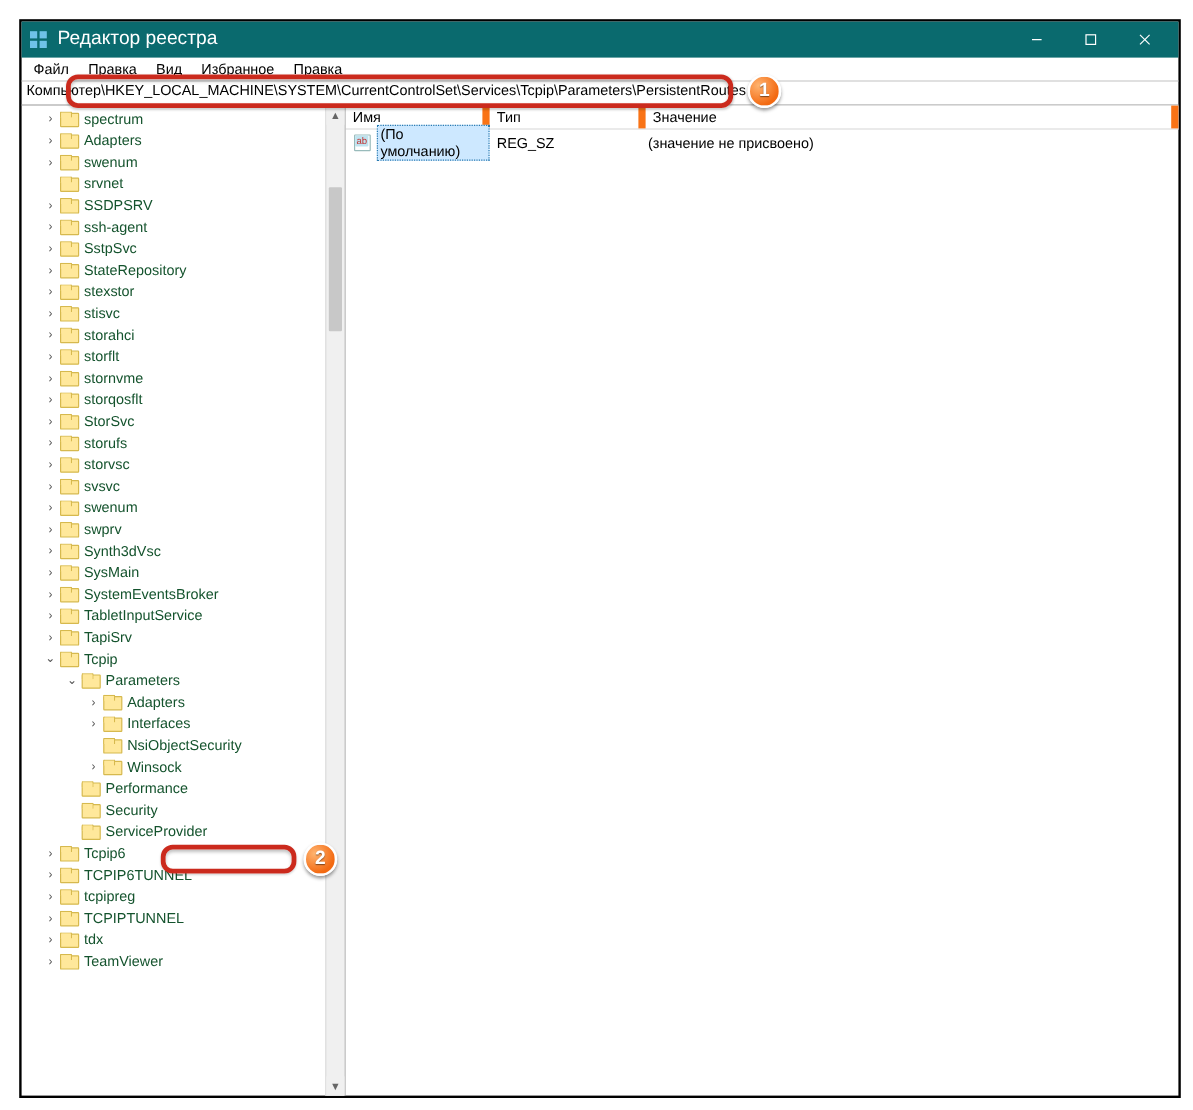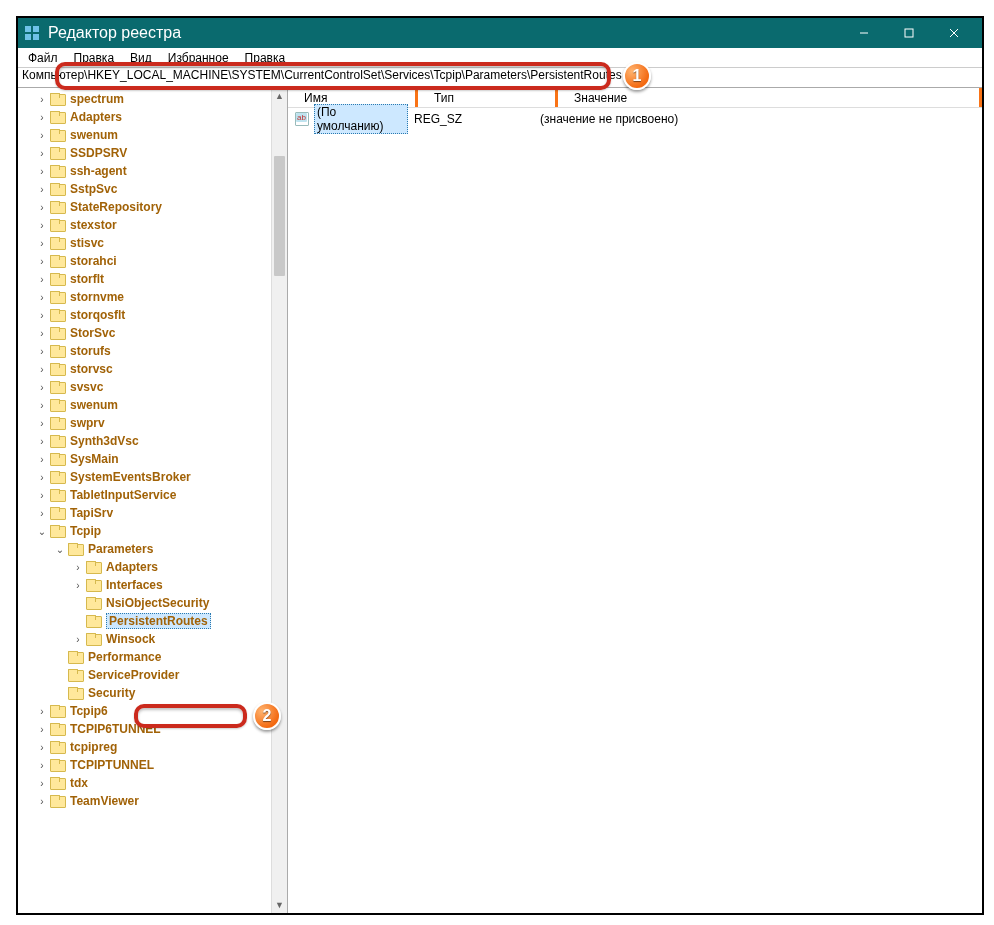--- a/index.html
+++ b/index.html
@@ -26,28 +26,28 @@
   .scrollbar .arrow { position: absolute; left: 0; right: 0; height: 16px; background: #f0f0f0; display:flex;align-items:center;justify-content:center; color:#666; font-size:9px;}
   .scrollbar .arrow.up { top: 0; }
   .scrollbar .arrow.down { bottom: 0; }
   .scrollbar .thumb { position: absolute; left: 2px; right: 2px; background: #c8c8c8; border-radius: 1px; }
   
   .trow { display: flex; align-items: center; height: 18px; font-size: 12px; white-space: nowrap; }
   .trow .exp { width: 12px; height: 12px; display: flex; align-items: center; justify-content: center; color: #555; font-size: 10px; margin-right: 2px; }
   .trow .fld { width: 16px; height: 13px; margin-right: 4px; position: relative; flex-shrink:0; }
   .trow .fld::before { content:""; position:absolute; bottom:0; left:0; right:0; height:10px; background:#ffe89b; border:1px solid #d6b94e; border-radius:1px; }
   .trow .fld::after { content:""; position:absolute; top:0; left:0; width:8px; height:4px; background:#ffe89b; border:1px solid #d6b94e; border-bottom:none; border-radius:1px 1px 0 0; }
-  .trow .lbl { color: #a16207; font-weight: bold; }
+  .trow .lbl { color: #14532d; }
   .trow[data-selected="true"] .lbl { background: #cde8ff; border: 1px dotted #2a7ab0; padding: 0 2px; }
   
   .ind { display:inline-block; }
   
   .list-pane { flex: 1; display: flex; flex-direction: column; }
   .list-header { height: 20px; display: flex; align-items: center; border-bottom: 1px solid #ddd; font-size: 12px; background: #fff; }
-  .list-header .col { padding: 0 6px; border-right: 3px solid #f97316; height: 100%; display:flex; align-items:center;margin-left:10px;}
+  .list-header .col { padding: 0 6px; border-right: 6px solid #f97316; height: 100%; display:flex; align-items:center;}
   .list-body { flex: 1; padding: 2px 0; }
   .list-row { height: 18px; display: flex; align-items: center; font-size: 12px; }
   .list-row .c { padding: 0 6px; }
   .val-icon { width: 16px; height: 16px; margin-left: 6px; margin-right: 4px; position: relative; flex-shrink:0;}
   .val-icon::before { content:""; position:absolute; inset:1px; background:#fff; border:1px solid #9bb; border-radius:1px; }
   .val-icon::after { content:"ab"; position:absolute; top:2px; left:2px; font-size:8px; color:#c03030; background:#bfe3ef; padding:0 1px; line-height:9px; border-radius:1px;}
   .list-row .name-sel { background:#cde8ff; padding: 0 2px; border:1px dotted #2a7ab0;}
   
   .callout { position: absolute; border: 4px solid #cb2a1d; border-radius: 10px; pointer-events: none; box-shadow: 0 2px 3px rgba(0,0,0,.25) inset, 0 1px 2px rgba(0,0,0,.2); }
   .badge { position: absolute; width: 28px; height: 28px; border-radius: 50%; background: radial-gradient(circle at 30% 30%, #ffb470, #f36a12 70%); border: 2px solid #fff; box-shadow: 0 2px 3px rgba(0,0,0,.4); color:#fff; font-weight:bold; font-size:16px; display:flex; align-items:center; justify-content:center; text-shadow: 0 1px 1px rgba(0,0,0,.5);}
@@ -113,20 +113,26 @@
             <span class="lbl">Adapters</span>
           </div>
           <div class="trow">
             <span class="ind" style="width: 18px;"></span>
             <span class="exp">›</span>
             <span class="fld"></span>
             <span class="lbl">swenum</span>
           </div>
           <div class="trow">
             <span class="ind" style="width: 18px;"></span>
+            <span class="exp"></span>
+            <span class="fld"></span>
+            <span class="lbl">srvnet</span>
+          </div>
+          <div class="trow">
+            <span class="ind" style="width: 18px;"></span>
             <span class="exp">›</span>
             <span class="fld"></span>
             <span class="lbl">SSDPSRV</span>
           </div>
           <div class="trow">
             <span class="ind" style="width: 18px;"></span>
             <span class="exp">›</span>
             <span class="fld"></span>
             <span class="lbl">ssh-agent</span>
           </div>
@@ -267,49 +273,43 @@
             <span class="exp">›</span>
             <span class="fld"></span>
             <span class="lbl">Interfaces</span>
           </div>
           <div class="trow">
             <span class="ind" style="width: 54px;"></span>
             <span class="exp"></span>
             <span class="fld"></span>
             <span class="lbl">NsiObjectSecurity</span>
           </div>
-          <div class="trow" data-selected="true">
+          <div class="trow">
             <span class="ind" style="width: 54px;"></span>
-            <span class="exp"></span>
-            <span class="fld"></span>
-            <span class="lbl">PersistentRoutes</span>
-          </div>
-          <div class="trow">
-            <span class="ind" style="width: 54px;"></span>
             <span class="exp">›</span>
             <span class="fld"></span>
             <span class="lbl">Winsock</span>
           </div>
           <div class="trow">
             <span class="ind" style="width: 36px;"></span>
             <span class="exp"></span>
             <span class="fld"></span>
             <span class="lbl">Performance</span>
           </div>
           <div class="trow">
             <span class="ind" style="width: 36px;"></span>
             <span class="exp"></span>
             <span class="fld"></span>
+            <span class="lbl">Security</span>
+          </div>
+          <div class="trow">
+            <span class="ind" style="width: 36px;"></span>
+            <span class="exp"></span>
+            <span class="fld"></span>
             <span class="lbl">ServiceProvider</span>
-          </div>
-          <div class="trow">
-            <span class="ind" style="width: 36px;"></span>
-            <span class="exp"></span>
-            <span class="fld"></span>
-            <span class="lbl">Security</span>
           </div>
           <div class="trow">
             <span class="ind" style="width: 18px;"></span>
             <span class="exp">›</span>
             <span class="fld"></span>
             <span class="lbl">Tcpip6</span>
           </div>
           <div class="trow">
             <span class="ind" style="width: 18px;"></span>
             <span class="exp">›</span>

